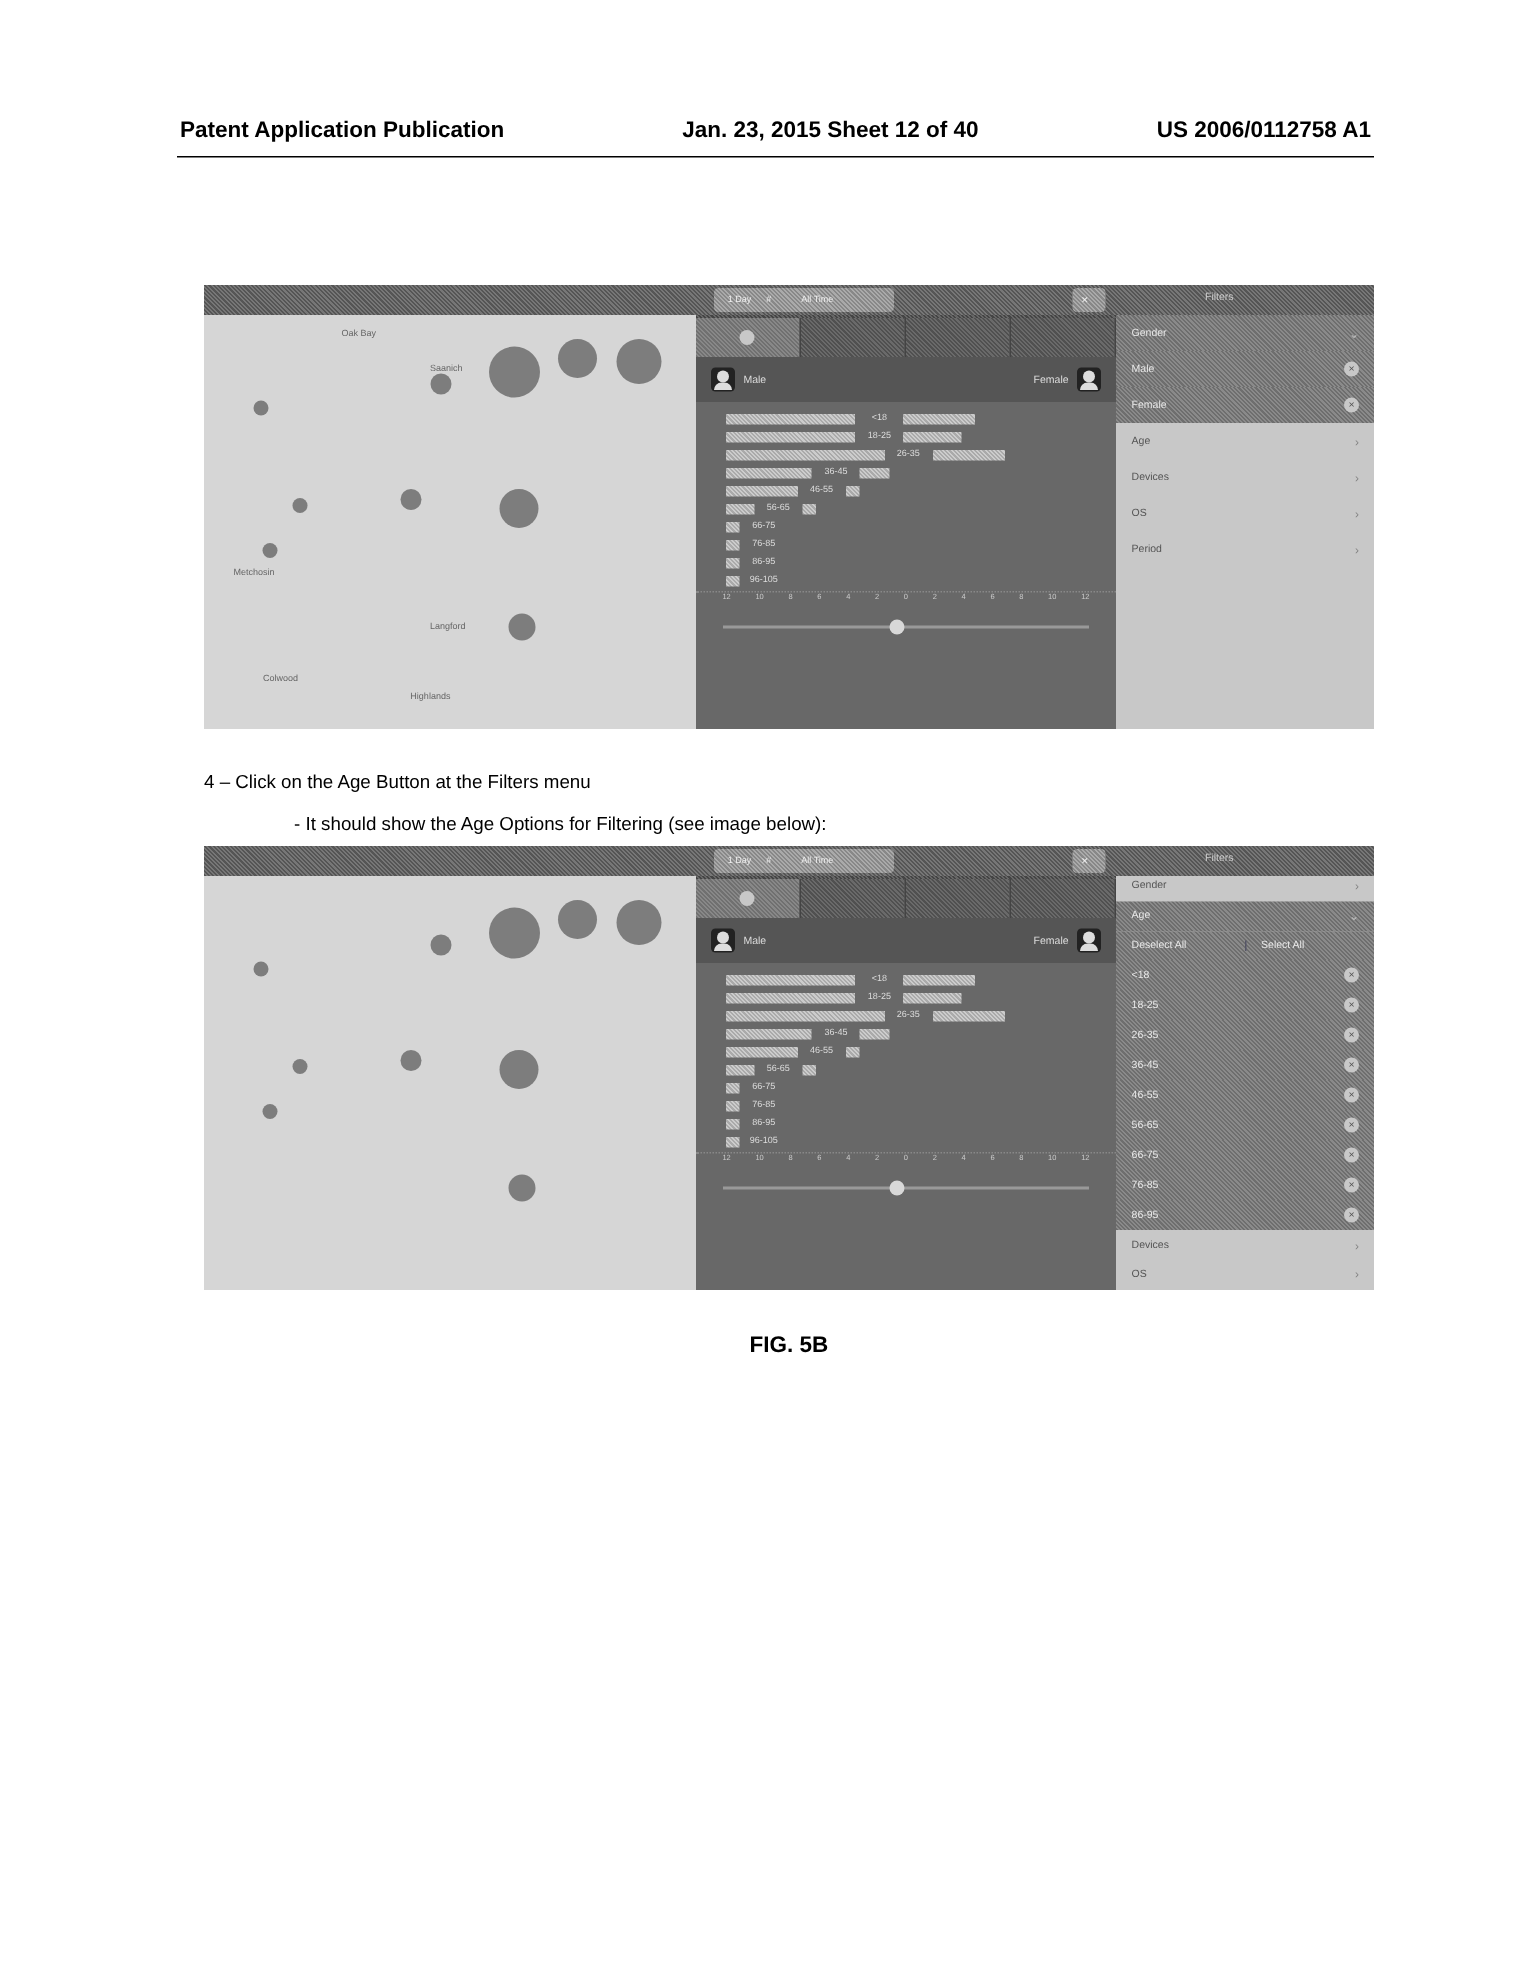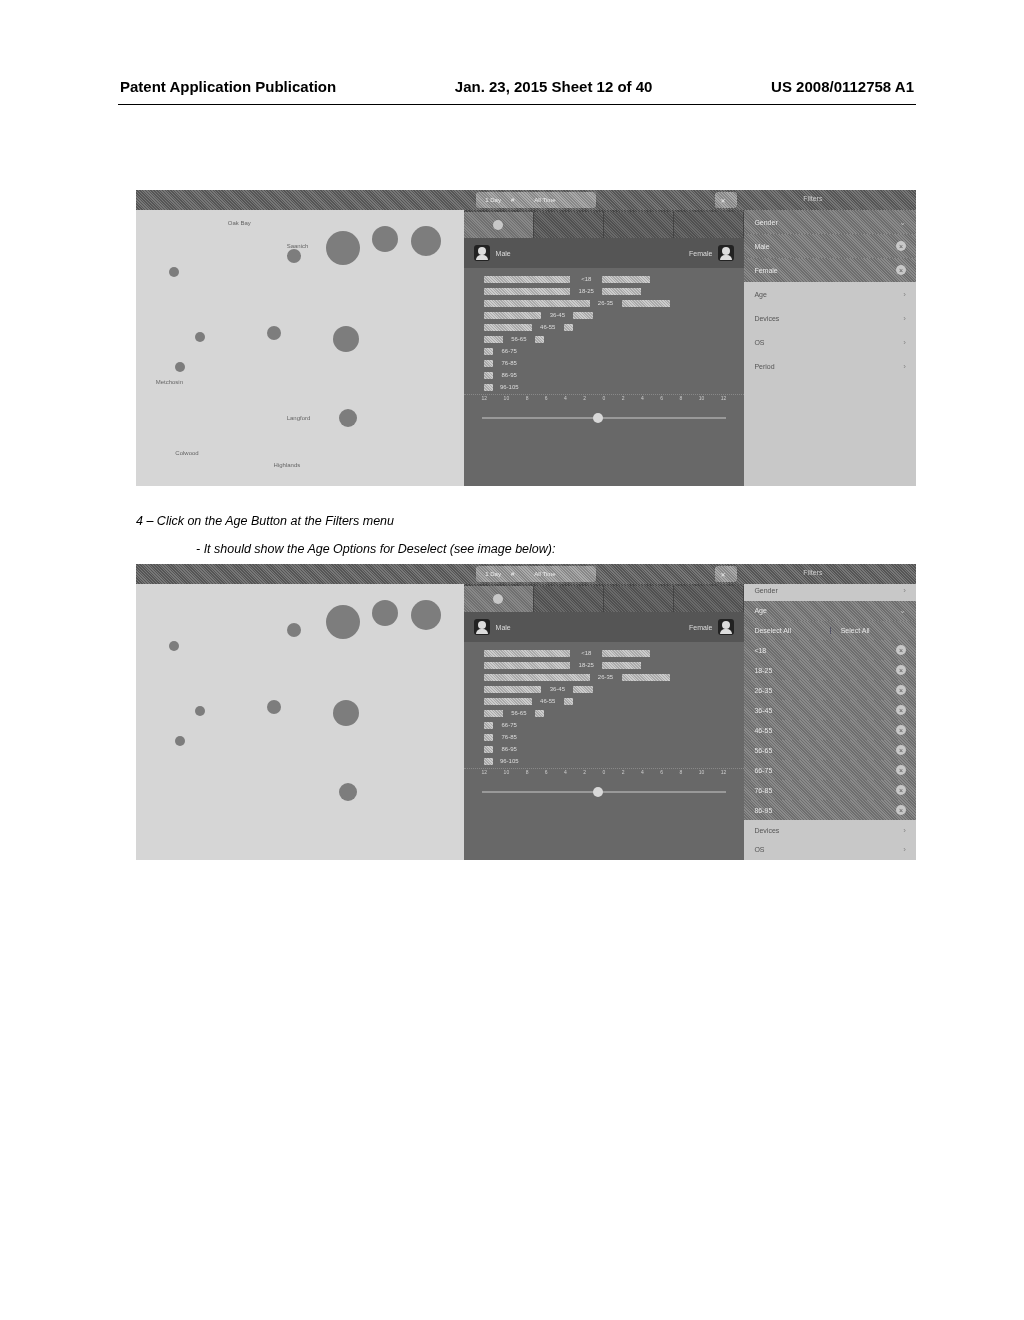--- a/index.html
+++ b/index.html
@@ -184,30 +184,30 @@
   .filter-item.hdr-split > div {
     flex:1; display:flex; align-items:center; padding:0 10px;
   }
 
   .fig-label{
     text-align:center; font-weight:bold; font-size:15px;
     margin-top:28px;
   }
 
   
-  .block-4 { margin-top: 28px; font-style: italic; }
+  .block-4 { margin-top: 28px; }
 
 </style>
 </head>
 <body>
 
 <div class="page-header">
   <span class="hdr-left">Patent Application Publication</span>
   <span class="hdr-mid">Jan. 23, 2015  Sheet 12 of 40</span>
-  <span class="hdr-right">US 2008/0112758 A1</span>
+  <span class="hdr-right">US 2006/0112758 A1</span>
 </div>
 <div class="hr-top"></div>
 
 <div class="content">
 
 
   <div class="shot">
     <div class="top-hatch"></div>
     <div class="top-pill top-pill-main">
       <span class="seg">1 Day</span>
@@ -364,21 +364,21 @@
       <div class="filter-item filter-light">
         <span>Period</span>
           <span class="chev">›</span>
       </div>
       <div style="flex:1;background:#c8c8c8"></div>
     </div>
   </div>
 
   <div class="block-4">
     <div class="step-line">4 – Click on the Age Button at the Filters menu</div>
-    <div class="sub-line" style="margin-top:14px">- It should show the Age Options for Deselect (see image below):</div>
+    <div class="sub-line" style="margin-top:14px">- It should show the Age Options for Filtering (see image below):</div>
   </div>
 
   <div class="shot">
     <div class="top-hatch"></div>
     <div class="top-pill top-pill-main">
       <span class="seg">1 Day</span>
       <span class="seg">#</span>
       <span class="seg"></span>
       <span class="seg">All Time</span>
     </div>
@@ -554,14 +554,15 @@
         <span>Devices</span>
           <span class="chev">›</span>
       </div>
       <div class="filter-item filter-light">
         <span>OS</span>
           <span class="chev">›</span>
       </div>
     </div>
   </div>
 
+  <div class="fig-label">FIG. 5B</div>
 
 </div>
 
 </body></html>

